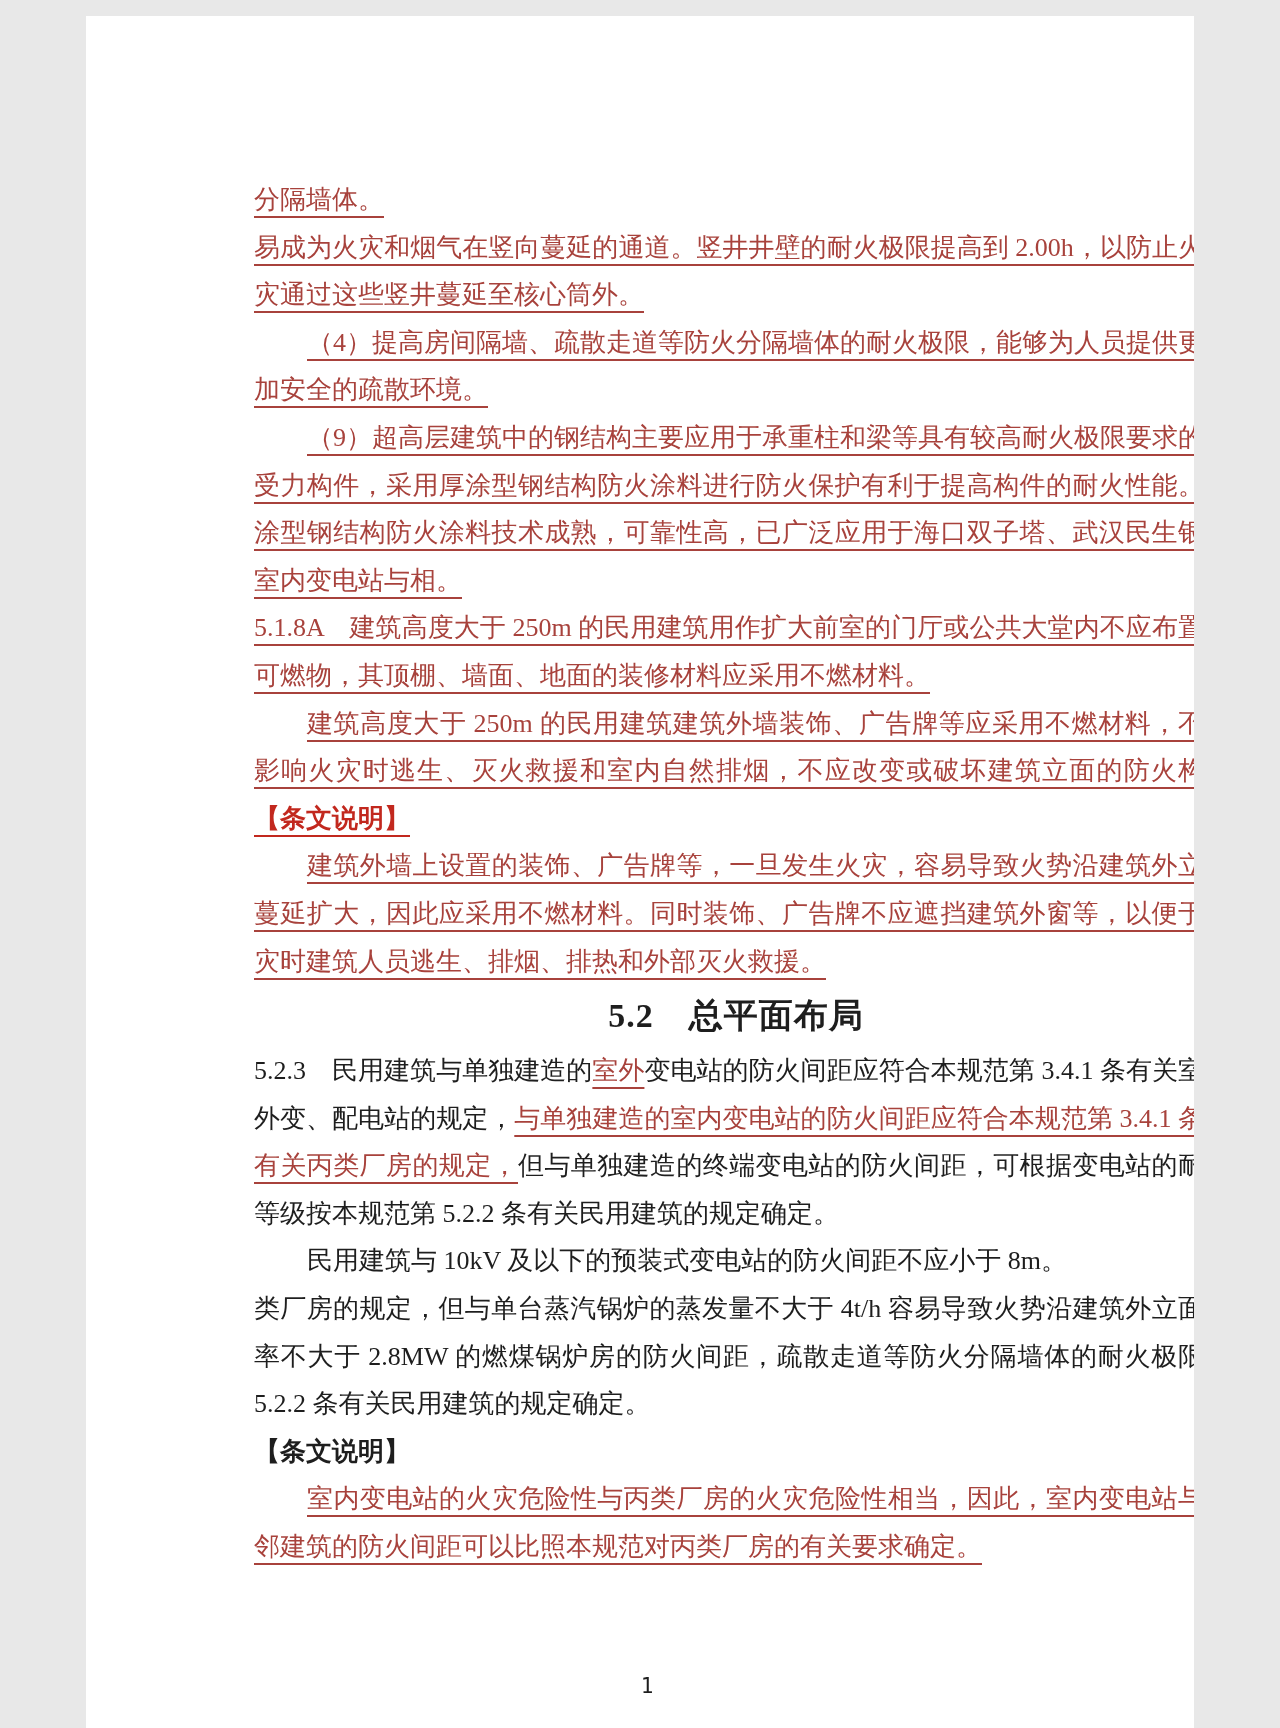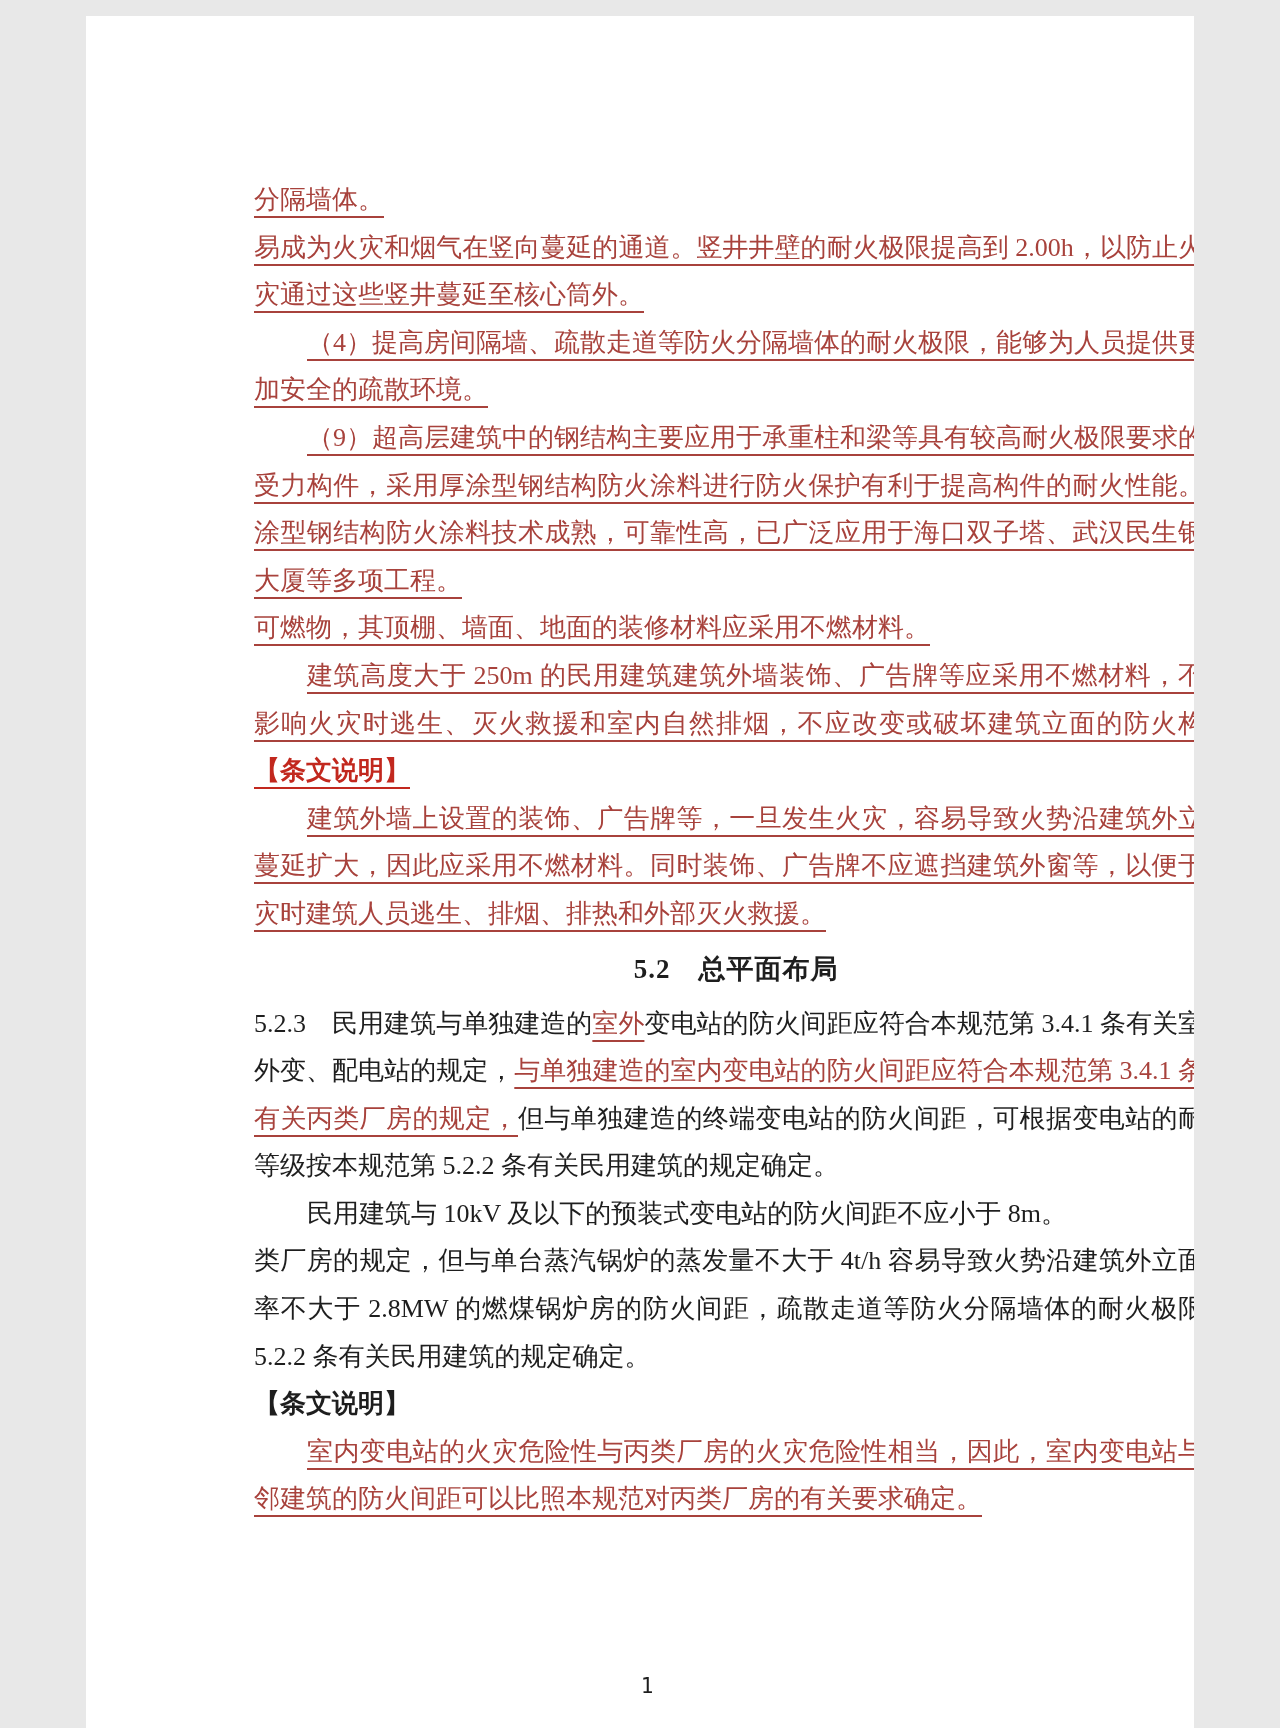--- a/index.html
+++ b/index.html
@@ -33,21 +33,21 @@
     text-align-last: justify;
     text-justify: inter-character;
     overflow: hidden;
   }
   .line.indent { padding-left: 53px; }
   .line.heading {
     height: 62px;
     line-height: 62px;
     text-align: left;
     text-align-last: center;
-    font-size: 27px;
+    font-size: 34px;
     font-weight: bold;
     letter-spacing: 1px;
     color: var(--black, #1e1e1e);
     padding-left: 14px;
   }
   .run { text-decoration-skip-ink: none; }
   .run.red-underline {
     color: var(--red, #a8423c);
     text-decoration: underline;
     text-decoration-thickness: 2px;
@@ -79,21 +79,22 @@
 <div class="page" style="--page-bg: #ffffff; --red: #a8423c; --red-heading: #c2281e; --black: #1e1e1e;">
   <div class="doc-body">
       <div class="line"><span class="run red-underline">分隔墙体。</span></div>
       <div class="line fill"><span class="run red-underline">易成为火灾和烟气在竖向蔓延的通道。竖井井壁的耐火极限提高到 2.00h，以防止火</span></div>
       <div class="line"><span class="run red-underline">灾通过这些竖井蔓延至核心筒外。</span></div>
       <div class="line indent fill"><span class="run red-underline">（4）提高房间隔墙、疏散走道等防火分隔墙体的耐火极限，能够为人员提供更</span></div>
       <div class="line"><span class="run red-underline">加安全的疏散环境。</span></div>
       <div class="line indent fill"><span class="run red-underline">（9）超高层建筑中的钢结构主要应用于承重柱和梁等具有较高耐火极限要求的</span></div>
       <div class="line fill"><span class="run red-underline">受力构件，采用厚涂型钢结构防火涂料进行防火保护有利于提高构件的耐火性能。厚</span></div>
       <div class="line fill"><span class="run red-underline">涂型钢结构防火涂料技术成熟，可靠性高，已广泛应用于海口双子塔、武汉民生银行</span></div>
-      <div class="line"><span class="run red-underline">大厦等多项工程。</span></div>
+      <div class="line"><span class="run red-underline">室内变电站与相。</span></div>
+      <div class="line fill"><span class="run red-underline">5.1.8A　建筑高度大于 250m 的民用建筑用作扩大前室的门厅或公共大堂内不应布置</span></div>
       <div class="line"><span class="run red-underline">可燃物，其顶棚、墙面、地面的装修材料应采用不燃材料。</span></div>
       <div class="line indent fill"><span class="run red-underline">建筑高度大于 250m 的民用建筑建筑外墙装饰、广告牌等应采用不燃材料，不应</span></div>
       <div class="line fill"><span class="run red-underline">影响火灾时逃生、灭火救援和室内自然排烟，不应改变或破坏建筑立面的防火构造。</span></div>
       <div class="line"><span class="run red-bold-underline">【条文说明】</span></div>
       <div class="line indent fill"><span class="run red-underline">建筑外墙上设置的装饰、广告牌等，一旦发生火灾，容易导致火势沿建筑外立面</span></div>
       <div class="line fill"><span class="run red-underline">蔓延扩大，因此应采用不燃材料。同时装饰、广告牌不应遮挡建筑外窗等，以便于火</span></div>
       <div class="line"><span class="run red-underline">灾时建筑人员逃生、排烟、排热和外部灭火救援。</span></div>
       <div class="line heading"><span class="run black-bold">5.2　总平面布局</span></div>
       <div class="line fill"><span class="run black">5.2.3　民用建筑与单独建造的</span><span class="run red-underline">室外</span><span class="run black">变电站的防火间距应符合本规范第 3.4.1 条有关室</span></div>
       <div class="line fill"><span class="run black">外变、配电站的规定，</span><span class="run red-underline">与单独建造的室内变电站的防火间距应符合本规范第 3.4.1 条</span></div>

